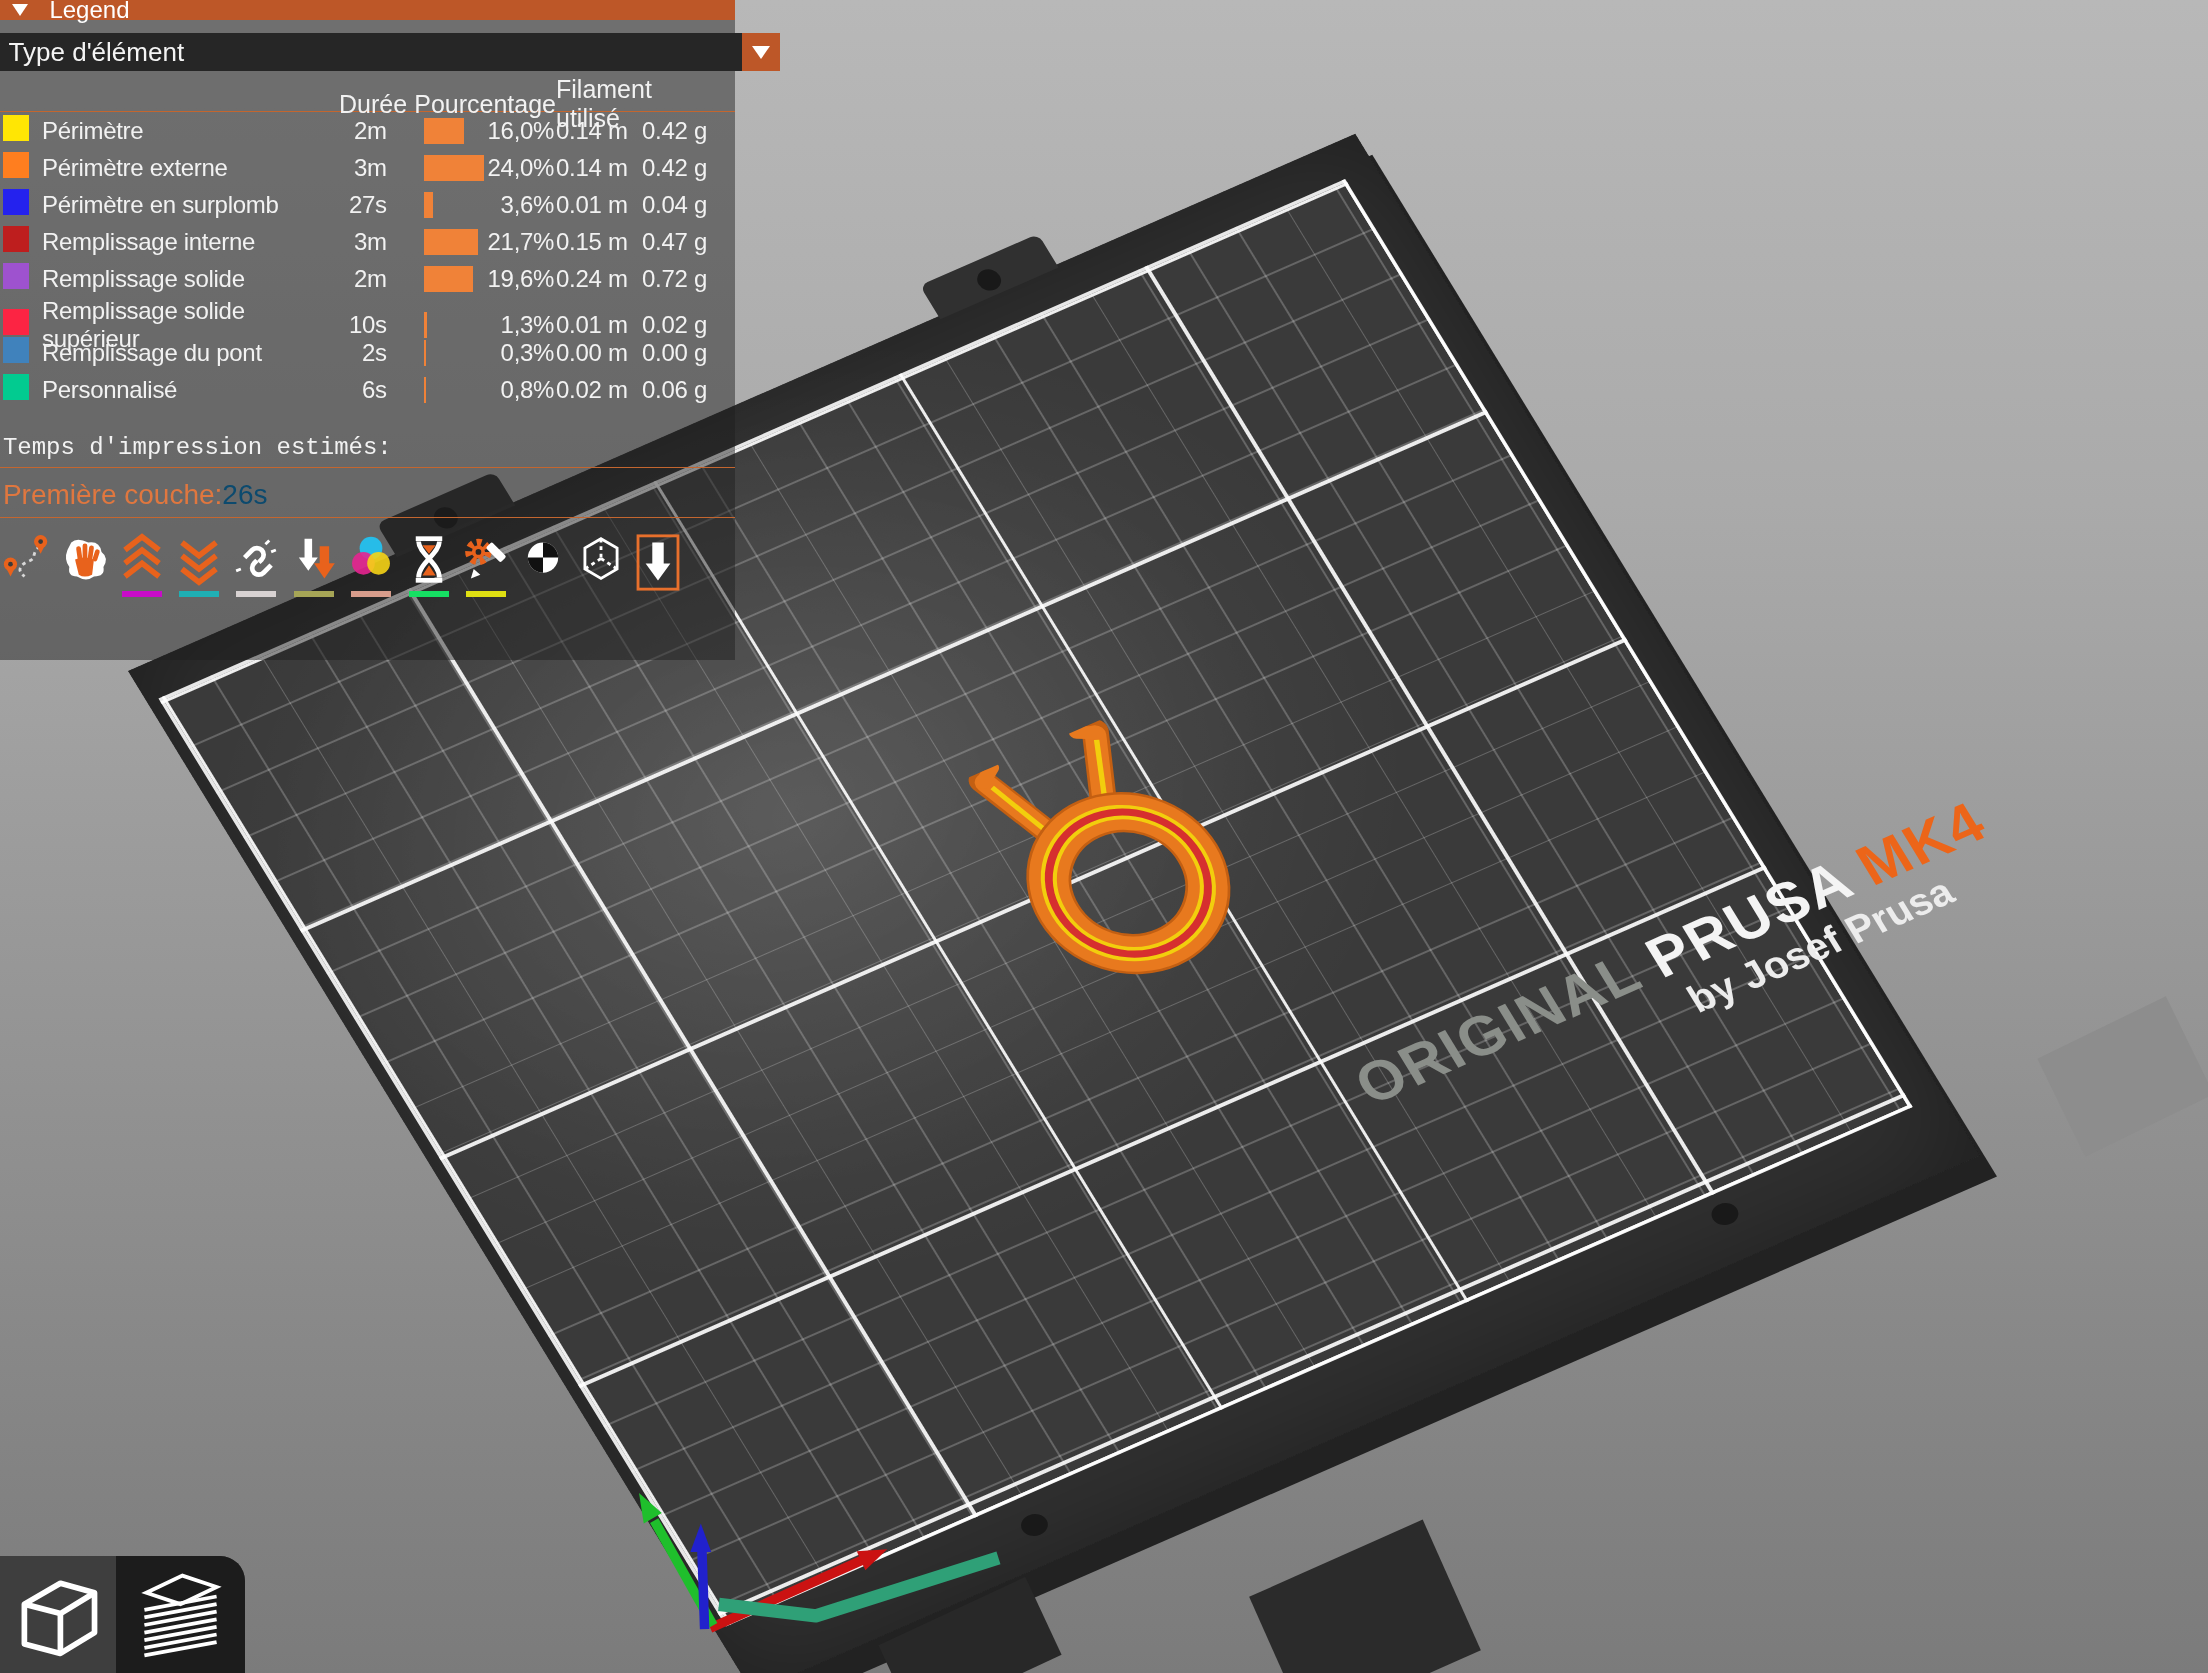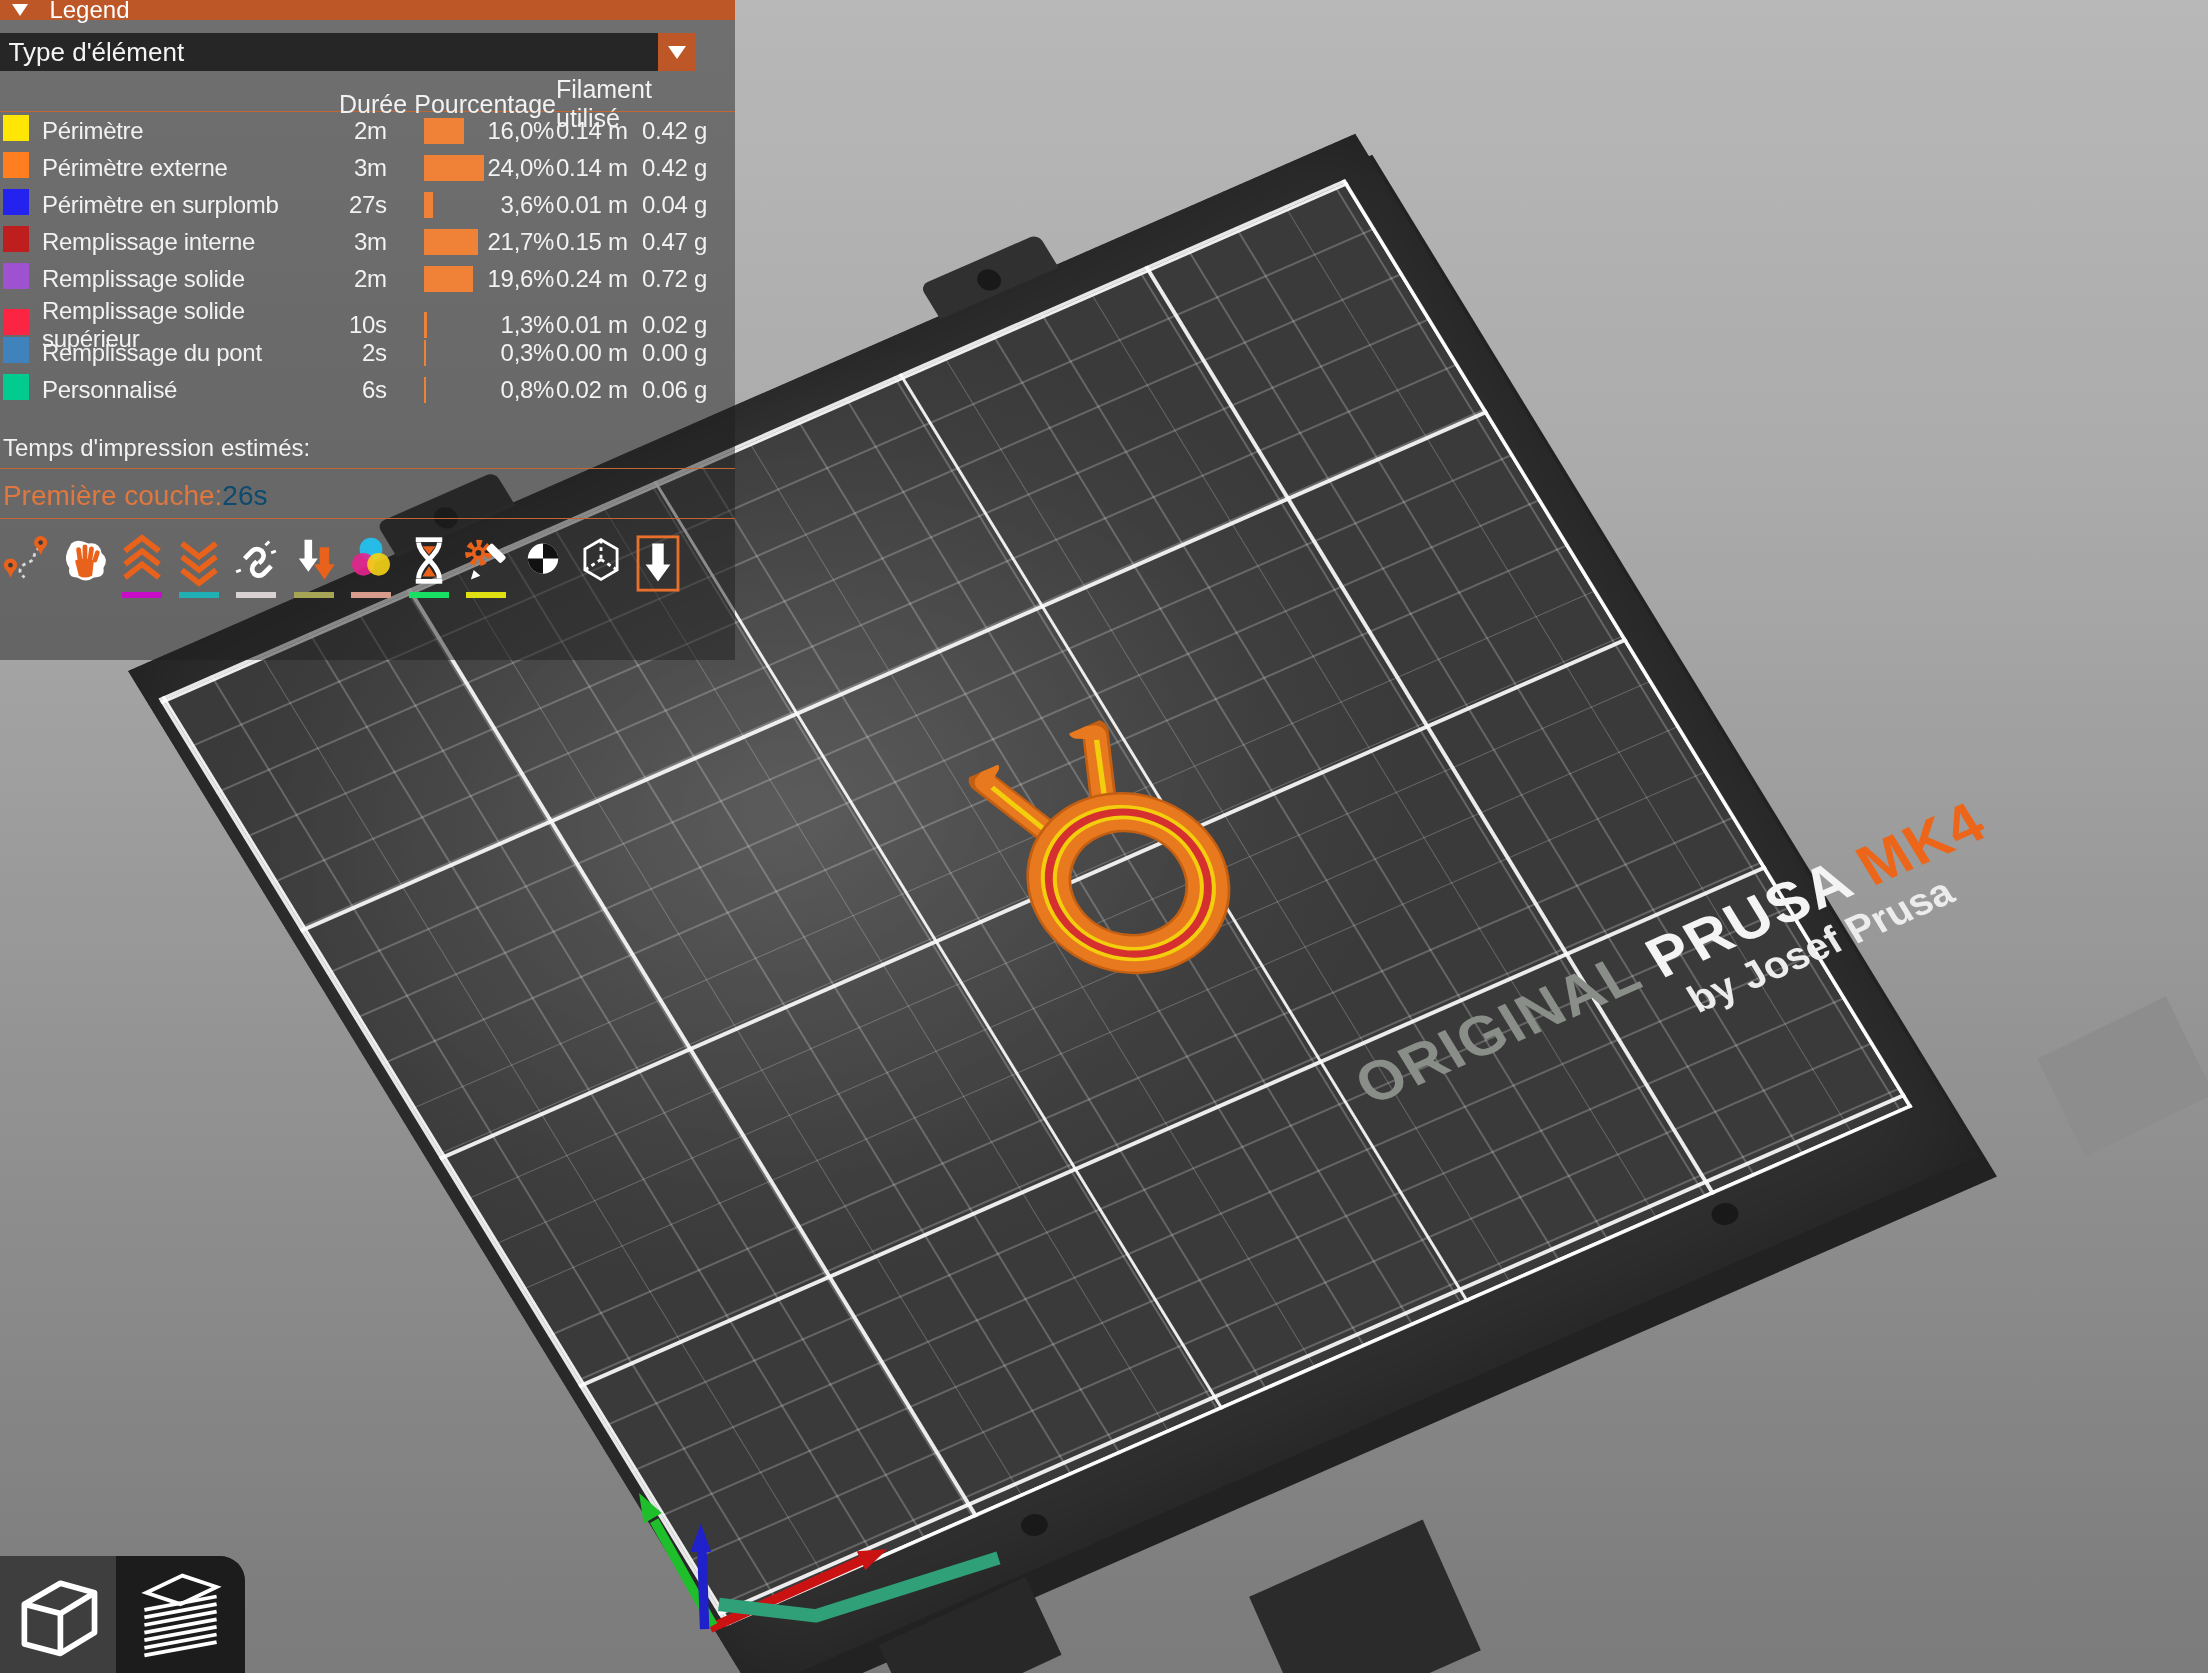--- a/index.html
+++ b/index.html
@@ -42,38 +42,38 @@
   .leg1{left:889px;top:1607px;width:162px;height:86px;transform:rotate(-25deg);}
   .leg2{left:1270px;top:1552px;width:190px;height:143px;transform:rotate(-24deg);background:#2b2b2b;}
   .overlay{position:absolute;inset:0;z-index:5;pointer-events:none;}
   
   .legend{position:absolute;left:0;top:0;width:735px;height:660px;z-index:10;
     background:rgba(30,30,30,.47);color:#f2f2f2;}
   .lg-header{height:20px;background:#bd5728;display:flex;align-items:center;}
   .lg-tri{width:0;height:0;border-left:8.6px solid transparent;border-right:8.6px solid transparent;
     border-top:12.4px solid #fff;margin-left:12.4px;}
   .lg-title{margin-left:21px;font-size:24px;color:#fff;}
-  .select{position:relative;margin-top:13.3px;width:696px;height:38px;background:#262626;}
+  .select{position:relative;margin-top:13.3px;width:780px;height:38px;background:#262626;}
   .select-label{font-size:26px;line-height:38px;padding-left:8.6px;color:#f4f4f4;}
   .select-arrow{position:absolute;right:0;top:0;width:38px;height:38px;background:#bd5728;
     display:flex;align-items:center;justify-content:center;}
   .select-arrow i{width:0;height:0;border-left:9.5px solid transparent;border-right:9.5px solid transparent;border-top:13.3px solid #fff;}
   .tgrid{display:grid;grid-template-columns:42px 297px 61px 23px 133px 86px 76px;align-items:center;}
   .thead{margin-top:3.8px;height:36px;border-bottom:1.9px solid #c4662f;font-size:25px;}
   .thead .hdur{grid-column:3;text-align:center;}
   .thead .hpct{grid-column:4 / span 2;text-align:right;}
   .thead .hfil{grid-column:6 / span 2;text-align:left;padding-right:3.8px;}
   .trow{height:37px;font-size:24px;letter-spacing:-0.3px;}
   .swatch{width:26px;height:26px;margin-left:2.9px;display:inline-block;}
   .tdur{text-align:right;padding-right:13.3px;}
   .tbar-cell{position:relative;height:100%;}
   .bar{position:absolute;left:1px;top:50%;transform:translateY(-50%);height:26px;background:#f08238;}
   .pct{position:absolute;right:1.9px;top:50%;transform:translateY(-50%);font-style:normal;}
   .tm,.tg{padding-right:5.7px;}
-  .est-title{margin-top:26px;font-size:24px;padding-left:2.9px;}
+  .est-title{margin-top:26px;font-size:24px;padding-left:2.9px;font-family:Liberation Mono, monospace;}
   .rule{border-top:1.9px solid #c4662f;margin-top:5.7px;}
   .kv{display:flex;font-size:28px;margin-top:11.4px;}
   .kv .k{color:#e0773f;min-width:188px;padding-left:2.9px;}
   .kv .v{color:#0c4a6e;}
   .ticons{display:flex;gap:11.4px;margin-top:15px;padding-left:3.8px;align-items:flex-start;}
   .ticon{width:46px;display:flex;flex-direction:column;align-items:center;}
   .ticon svg{display:block;}
   .ubar{display:block;width:40px;height:6.7px;margin-top:4.8px;}
   
   .vtoggle{position:absolute;left:0;top:1556px;width:245px;height:118px;background:#3e3e3e;

